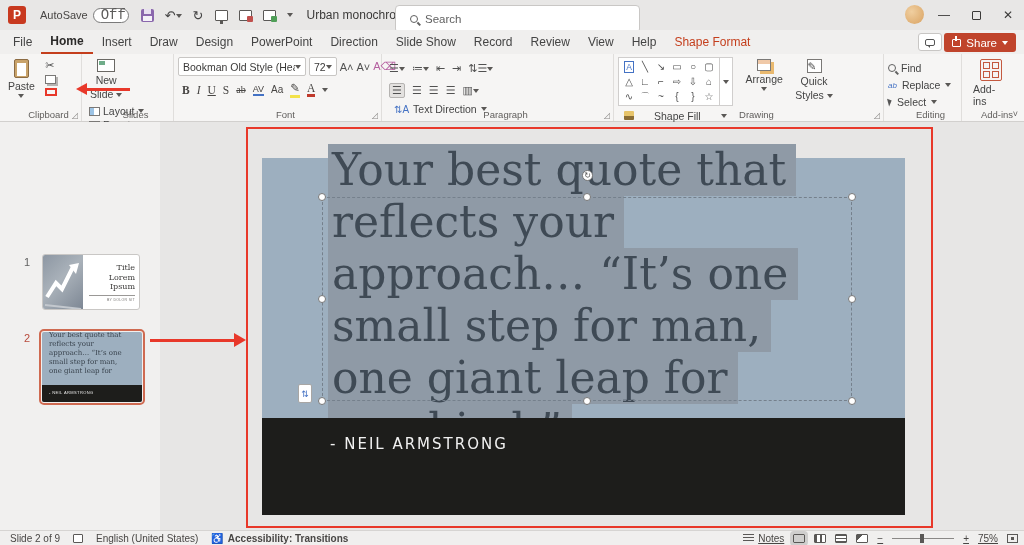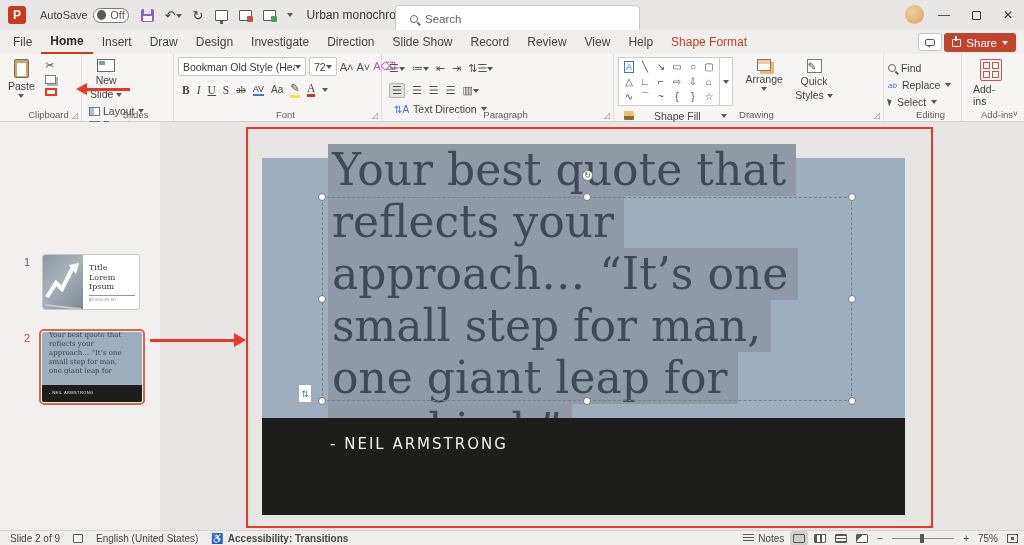--- a/index.html
+++ b/index.html
@@ -5,21 +5,21 @@
   * { margin:0; padding:0; box-sizing:border-box; }
   html,body { width:1024px; height:545px; overflow:hidden; }
   body { font-family:"Liberation Sans", sans-serif; color:#3b3a39; background:#e8e7e6; position:relative; }
 
   
   #titlebar { position:absolute; left:0; top:0; width:1024px; height:30px; background:#e8e7e6; display:flex; align-items:center; }
   .ppt-logo { width:18px; height:18px; margin-left:8px; border-radius:3px; background:#c8391f; color:#fff; font-size:12px; font-weight:bold; display:flex; align-items:center; justify-content:center; }
   .autosave { display:flex; align-items:center; gap:5px; margin-left:14px; font-size:11px; color:#484644; }
   .toggle { width:36px; height:15px; border:1px solid #7a7a7a; border-radius:8px; background:#fff; display:flex; align-items:center; padding:1px 3px; gap:4px; }
   .toggle .knob { width:10px; height:10px; border-radius:50%; background:#5c5b5a; }
-  .toggle .state { font-size:11px; color:#5c5b5a; }
+  .toggle .state { font-size:14px; color:#5c5b5a;font-family:Liberation Mono, monospace; }
   .qat { display:flex; align-items:center; gap:11px; margin-left:12px; font-size:13px; color:#444; }
   .qat .ico { cursor:default; }
   .save-ico { width:13px; height:13px; background:#8a67ad; border-radius:2px; position:relative; }
   .save-ico:before { content:""; position:absolute; left:3px; top:0; width:7px; height:5px; background:#e8e0f0; }
   .save-ico:after { content:""; position:absolute; left:2px; bottom:1px; width:9px; height:5px; background:#f4f1f8; }
   .mini-doc { width:13px; height:11px; border:1.5px solid #5a5856; border-radius:1px; position:relative; background:#fff; }
   .mini-doc.red:after { content:""; position:absolute; right:-2px; bottom:-2px; width:6px; height:6px; background:#c0504d; border-radius:1px; }
   .mini-doc.green:after { content:""; position:absolute; right:-2px; bottom:-2px; width:6px; height:6px; background:#4f9e57; border-radius:1px; }
   .mini-doc.podium:after { content:""; position:absolute; left:4px; bottom:-4px; width:3px; height:4px; background:#5a5856; }
   .caret { display:inline-block; width:0; height:0; border-left:3px solid transparent; border-right:3px solid transparent; border-top:4px solid #5a5856; vertical-align:middle; }
@@ -103,21 +103,21 @@
   .edit-col .row { display:flex; align-items:center; gap:5px; height:14px; }
   .repl-ico { font-size:8px; color:#4472c4; font-style:italic; }
   .sel-cursor { width:0; height:0; border-left:4px solid #555; border-top:3px solid transparent; border-bottom:5px solid transparent; transform:rotate(-15deg); }
   .addins-ico { display:grid; grid-template-columns:7px 7px; grid-template-rows:7px 7px; gap:2px; border:1.5px solid #c4593f; padding:2px; border-radius:2px; }
   .addins-ico i { background:#f6f5f4; border:1.5px solid #c4593f; }
   .ribbon-collapse { position:absolute; right:6px; bottom:2px; font-size:9px; color:#605e5c; }
 
   
   #thumbpanel { position:absolute; left:0; top:122px; width:160px; height:408px; background:#f1f0ef; }
   .thumb-num { position:absolute; font-size:11px; color:#616161; }
-  .thumb1 { position:absolute; left:42px; top:132px; width:98px; height:56px; background:#fff; border:1px solid #c9c7c5; border-radius:3px; overflow:hidden; display:flex; }
+  .thumb1 { position:absolute; left:42px; top:132px; width:98px; height:56px; background:#fff; border:1px solid #c9c7c5; border-radius:3px; overflow:hidden; display:flex;text-align:right; }
   .thumb1-img { width:40px; height:100%; background:linear-gradient(135deg,#8d97a3 0%, #aab2ba 45%, #7d8794 100%); flex:none; }
   .thumb1-body { padding:8px 5px 0 6px; }
   .thumb1-title { font-family:"DejaVu Serif", serif; font-size:8px; line-height:9.5px; color:#3b3a39; }
   .thumb1-rule { width:46px; height:1px; background:#9a9896; margin:3px 0 2px 0; }
   .thumb1-byline { font-size:3.5px; color:#7a7876; letter-spacing:.3px; }
   .thumb2 { position:absolute; left:39px; top:207px; width:106px; height:76px; border:2px solid #cf6a51; border-radius:5px; padding:1px; background:#f1f0ef; }
   .thumb2-inner { width:100%; height:100%; background:#9dafbf; position:relative; overflow:hidden; border-radius:2px; }
   .thumb2-text { position:absolute; left:7px; top:-1px; font-family:"DejaVu Serif", serif; font-size:7px; line-height:9px; color:#39434d; white-space:nowrap; }
   .thumb2-band { position:absolute; left:0; bottom:0; width:100%; height:17px; background:#1d1d1b; color:#e8e8e8; font-size:4px; letter-spacing:.4px; padding:5px 0 0 7px; }
 
@@ -133,21 +133,21 @@
   .autofit-btn { position:absolute; left:138px; top:262px; width:14px; height:19px; background:#fff; border:1px solid #a8a6a4; border-radius:2px; z-index:6; display:flex; align-items:center; justify-content:center; color:#4472c4; font-size:9px; }
 
   
   .anno-rect { position:absolute; left:246px; top:127px; width:687px; height:401px; border:2px solid #e8382a; z-index:40; }
   .anno-arrow-line { position:absolute; left:150px; top:339px; width:86px; height:3px; background:#e8382a; z-index:40; }
   .anno-arrow-head { position:absolute; left:234px; top:333px; width:0; height:0; border-top:7px solid transparent; border-bottom:7px solid transparent; border-left:12px solid #e8382a; z-index:40; }
 
   
   #statusbar { position:absolute; left:0; top:530px; width:1024px; height:15px; background:#f0efee; border-top:1px solid #d6d4d2; display:flex; align-items:center; font-size:10px; color:#484644; }
   .sb-left { display:flex; align-items:center; gap:13px; margin-left:10px; }
-  .sb-right { position:absolute; right:6px; display:flex; align-items:center; gap:9px; }
+  .sb-right { position:absolute; right:6px; display:flex; align-items:center; gap:9px;text-decoration:underline; }
   .sb-ico { width:12px; height:9px; border:1px solid #5a5856; border-radius:1px; background:#fff; }
   .sb-ico.sel { background:#cfcecd; outline:3px solid #cfcecd; }
   .sb-ico.grid { background:repeating-linear-gradient(90deg,#5a5856 0 2px,#fff 2px 5px); }
   .sb-ico.lines { background:repeating-linear-gradient(180deg,#5a5856 0 1px,#fff 1px 3px); }
   .sb-ico.show { background:linear-gradient(135deg,#5a5856 35%, #fff 35%); }
   .zoom-track { width:62px; height:1px; background:#8a8886; position:relative; }
   .zoom-thumb { position:absolute; left:28px; top:-4px; width:4px; height:9px; background:#5a5856; }
   .fit-ico { width:11px; height:9px; border:1px solid #5a5856; position:relative; }
   .fit-ico:after { content:""; position:absolute; left:3px; top:2px; width:3px; height:3px; background:#5a5856; }
   .notes-ico { width:11px; height:8px; background:repeating-linear-gradient(180deg,#5a5856 0 1px,transparent 1px 3px); }
@@ -185,21 +185,21 @@
     </div>
   <div class="winbtn" style="right:0;">✕</div>
 </div>
 
 <div id="tabrow">
   <span class="tab" style="margin-left:4px;">File</span>
   <span class="tab active">Home</span>
   <span class="tab">Insert</span>
   <span class="tab">Draw</span>
   <span class="tab">Design</span>
-  <span class="tab">Investigate</span>
+  <span class="tab">PowerPoint</span>
   <span class="tab">Direction</span>
   <span class="tab">Slide Show</span>
   <span class="tab">Record</span>
   <span class="tab">Review</span>
   <span class="tab">View</span>
   <span class="tab">Help</span>
   <span class="tab contextual">Shape Format</span>
   <div class="comment-btn">
       <span class="bubble"></span>
     </div>

